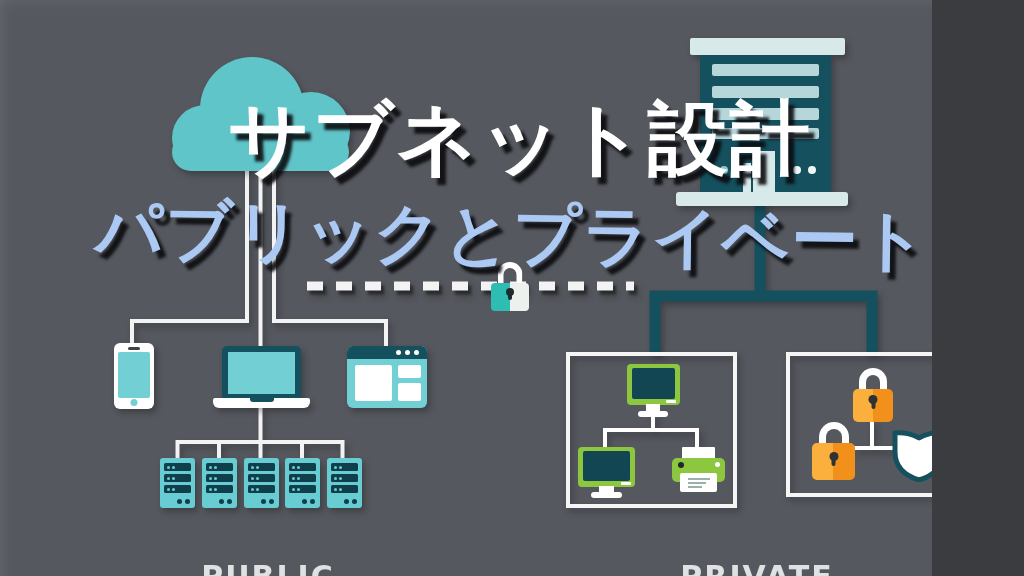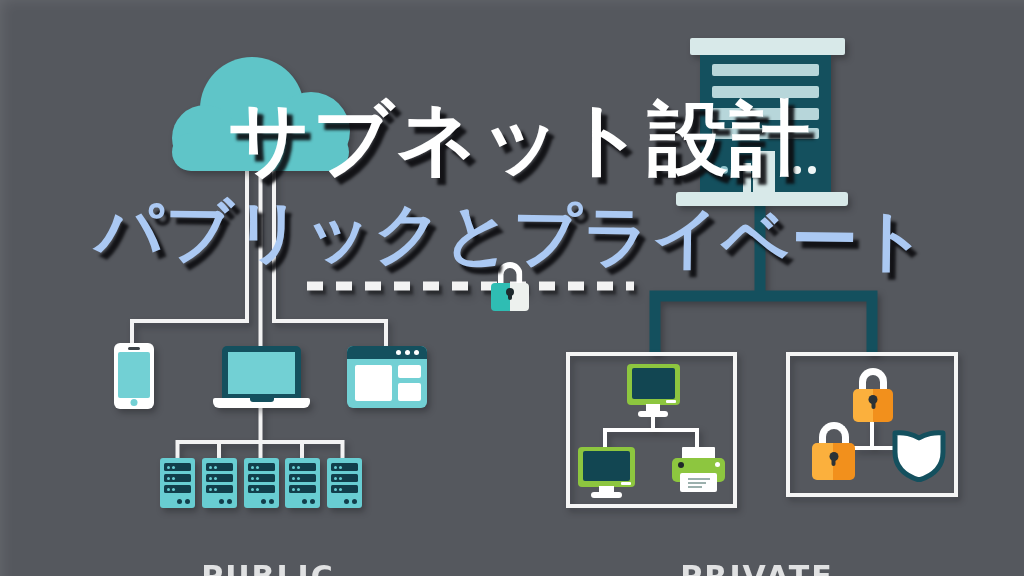--- a/index.html
+++ b/index.html
@@ -1,18 +1,18 @@
 <!DOCTYPE html>
 <html style="--bg: #55585e; --title: #ffffff; --subtitle: #abc9f3; --label: #e0e1e2; --cloud: #5fc5c8; --teal-dark: #14505e; --teal-mid: #68cdd2; --teal-screen: #72d0d4; --slot-dark: #113e4b; --screen-dark: #124652; --panel-light: #d8e9e9; --stripe: #b7d6da; --green: #8dc63f; --orange: #fbb03d; --orange-deep: #f2901c; --lock-teal: #2fbdb3; --line-white: #f3f3f3;"><head>
 <meta charset="utf-8">
 <style>
   html,body{margin:0;padding:0;background:#3a3c40;}
   *{box-sizing:border-box;}
   .stage{
-    position:relative;width:1024px;height:576px;overflow:hidden;
+    position:relative;width:932px;height:576px;overflow:hidden;
     background:var(--bg,#55585e);
     font-family:"DejaVu Sans","Liberation Sans",sans-serif;
     box-shadow:inset 10px 8px 16px -10px rgba(255,255,255,.12);
   }
   .abs{position:absolute;}
   svg.lines{position:absolute;inset:0;z-index:1;}
   .wline{stroke:var(--line-white,#f3f3f3);stroke-width:4;fill:none;}
   .wline-thin{stroke:#fff;stroke-width:4;fill:none;}
   .tline{stroke:var(--teal-dark,#14505e);stroke-width:11;fill:none;stroke-linejoin:miter;}
   .dashline{stroke:var(--line-white,#f3f3f3);stroke-width:9;fill:none;stroke-dasharray:16 13;

